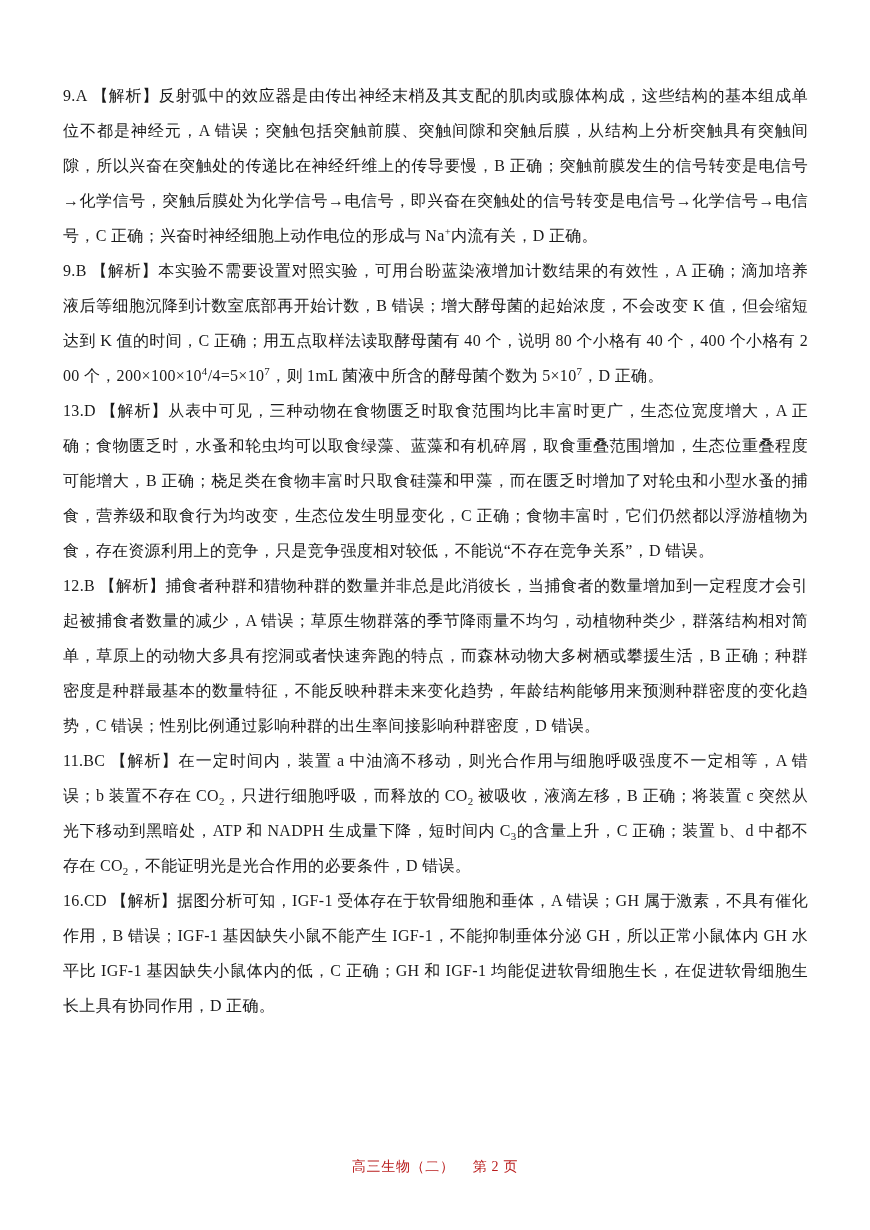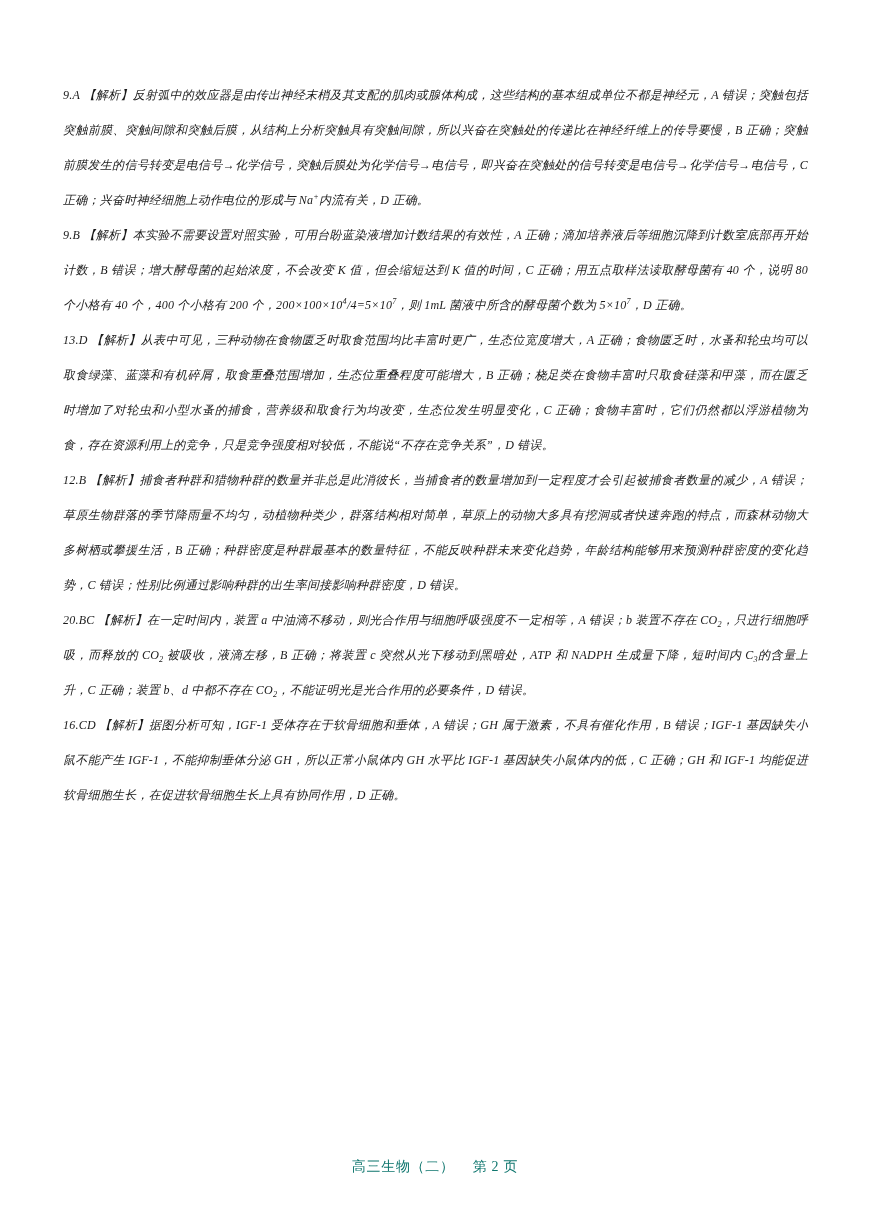--- a/index.html
+++ b/index.html
@@ -17,28 +17,27 @@
     font-family: "Liberation Serif", "DejaVu Serif", serif;
     color: #1a1a1a;
   }
   .content {
     position: absolute;
     left: 63px;
     top: 78px;
     width: 745px;
   }
   .para {
-    font-size: 12px;
+    font-size: 16px;
     line-height: 35px;
     text-align: justify;
     text-justify: inter-ideograph;
     margin: 0 0 0 0;
     letter-spacing: 0.02em;
     word-break: break-all;
-    font-style: italic;
   }
   .para.gap-sm {
     margin-top: 0px;
   }
   sup {
     font-size: 0.68em;
     vertical-align: super;
     line-height: 0;
   }
   sub {
@@ -48,38 +47,38 @@
   }
   .footer {
     position: absolute;
     left: 0;
     top: 1158px;
     width: 870px;
     text-align: center;
     font-size: 14px;
     font-family: "Liberation Serif", "DejaVu Serif", serif;
     letter-spacing: 0.05em;
-    color: #0f766e;
+    color: #b91c1c;
   }
   .footer .sep {
     display: inline-block;
     width: 18px;
   }
 </style>
 </head>
 <body>
 
 <div class="page">
 
   <div class="content">
       <div class="para"><span>9.A</span>&nbsp;<span>【解析】</span><span>反射弧中的效应器是由传出神经末梢及其支配的肌肉或腺体构成，这些结构的基本组成单位不都是神经元，A 错误；突触包括突触前膜、突触间隙和突触后膜，从结构上分析突触具有突触间隙，所以兴奋在突触处的传递比在神经纤维上的传导要慢，B 正确；突触前膜发生的信号转变是电信号→化学信号，突触后膜处为化学信号→电信号，即兴奋在突触处的信号转变是电信号→化学信号→电信号，C 正确；兴奋时神经细胞上动作电位的形成与 Na<sup>+</sup>内流有关，D 正确。</span></div>
       <div class="para gap-sm"><span>9.B</span>&nbsp;<span>【解析】</span><span>本实验不需要设置对照实验，可用台盼蓝染液增加计数结果的有效性，A 正确；滴加培养液后等细胞沉降到计数室底部再开始计数，B 错误；增大酵母菌的起始浓度，不会改变 K 值，但会缩短达到 K 值的时间，C 正确；用五点取样法读取酵母菌有 40 个，说明 80 个小格有 40 个，400 个小格有 200 个，200×100×10<sup>4</sup>/4=5×10<sup>7</sup>，则 1mL 菌液中所含的酵母菌个数为 5×10<sup>7</sup>，D 正确。</span></div>
       <div class="para gap-sm"><span>13.D</span>&nbsp;<span>【解析】</span><span>从表中可见，三种动物在食物匮乏时取食范围均比丰富时更广，生态位宽度增大，A 正确；食物匮乏时，水蚤和轮虫均可以取食绿藻、蓝藻和有机碎屑，取食重叠范围增加，生态位重叠程度可能增大，B 正确；桡足类在食物丰富时只取食硅藻和甲藻，而在匮乏时增加了对轮虫和小型水蚤的捕食，营养级和取食行为均改变，生态位发生明显变化，C 正确；食物丰富时，它们仍然都以浮游植物为食，存在资源利用上的竞争，只是竞争强度相对较低，不能说“不存在竞争关系”，D 错误。</span></div>
       <div class="para gap-sm"><span>12.B</span>&nbsp;<span>【解析】</span><span>捕食者种群和猎物种群的数量并非总是此消彼长，当捕食者的数量增加到一定程度才会引起被捕食者数量的减少，A 错误；草原生物群落的季节降雨量不均匀，动植物种类少，群落结构相对简单，草原上的动物大多具有挖洞或者快速奔跑的特点，而森林动物大多树栖或攀援生活，B 正确；种群密度是种群最基本的数量特征，不能反映种群未来变化趋势，年龄结构能够用来预测种群密度的变化趋势，C 错误；性别比例通过影响种群的出生率间接影响种群密度，D 错误。</span></div>
-      <div class="para gap-sm"><span>20.BC</span>&nbsp;<span>【解析】</span><span>在一定时间内，装置 a 中油滴不移动，则光合作用与细胞呼吸强度不一定相等，A 错误；b 装置不存在 CO<sub>2</sub>，只进行细胞呼吸，而释放的 CO<sub>2</sub> 被吸收，液滴左移，B 正确；将装置 c 突然从光下移动到黑暗处，ATP 和 NADPH 生成量下降，短时间内 C<sub>3</sub>的含量上升，C 正确；装置 b、d 中都不存在 CO<sub>2</sub>，不能证明光是光合作用的必要条件，D 错误。</span></div>
+      <div class="para gap-sm"><span>11.BC</span>&nbsp;<span>【解析】</span><span>在一定时间内，装置 a 中油滴不移动，则光合作用与细胞呼吸强度不一定相等，A 错误；b 装置不存在 CO<sub>2</sub>，只进行细胞呼吸，而释放的 CO<sub>2</sub> 被吸收，液滴左移，B 正确；将装置 c 突然从光下移动到黑暗处，ATP 和 NADPH 生成量下降，短时间内 C<sub>3</sub>的含量上升，C 正确；装置 b、d 中都不存在 CO<sub>2</sub>，不能证明光是光合作用的必要条件，D 错误。</span></div>
       <div class="para gap-sm"><span>16.CD</span>&nbsp;<span>【解析】</span><span>据图分析可知，IGF-1 受体存在于软骨细胞和垂体，A 错误；GH 属于激素，不具有催化作用，B 错误；IGF-1 基因缺失小鼠不能产生 IGF-1，不能抑制垂体分泌 GH，所以正常小鼠体内 GH 水平比 IGF-1 基因缺失小鼠体内的低，C 正确；GH 和 IGF-1 均能促进软骨细胞生长，在促进软骨细胞生长上具有协同作用，D 正确。</span></div>
     </div>
 
   <div class="footer">
     <span>高三生物（二）</span><span class="sep"></span><span>第</span>&nbsp;<span>2</span>&nbsp;<span>页</span>
   </div>
 
 </div>
 
 </body></html>

